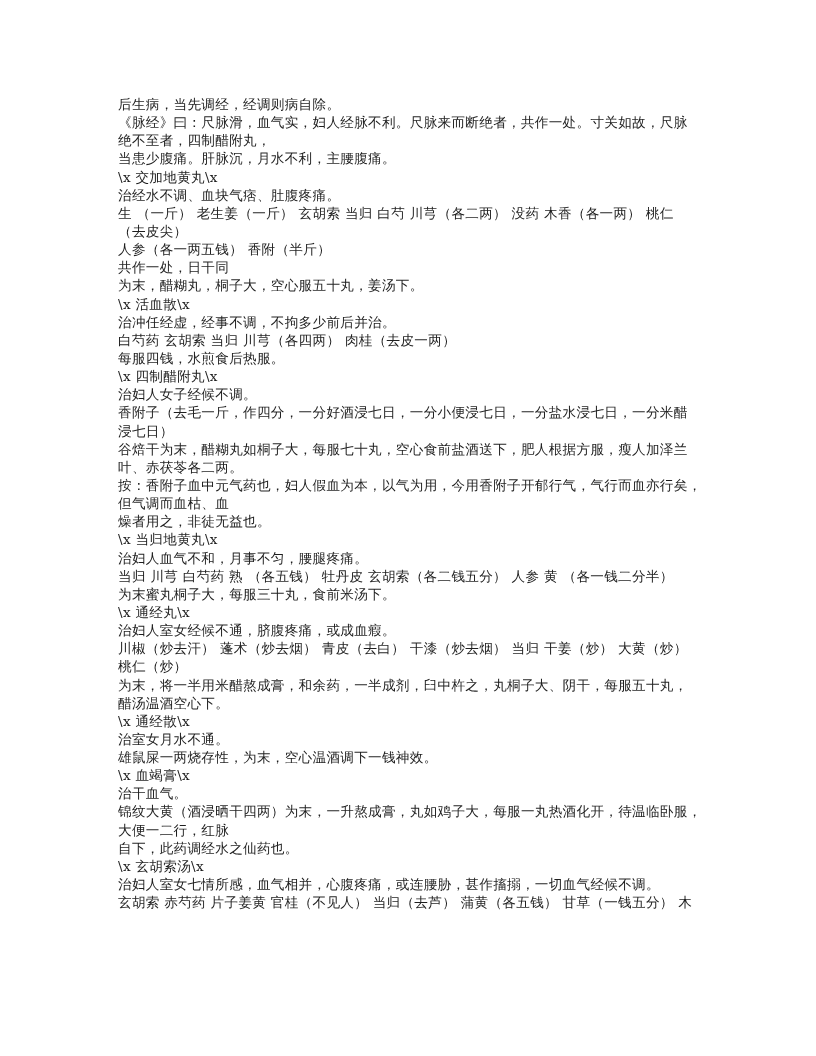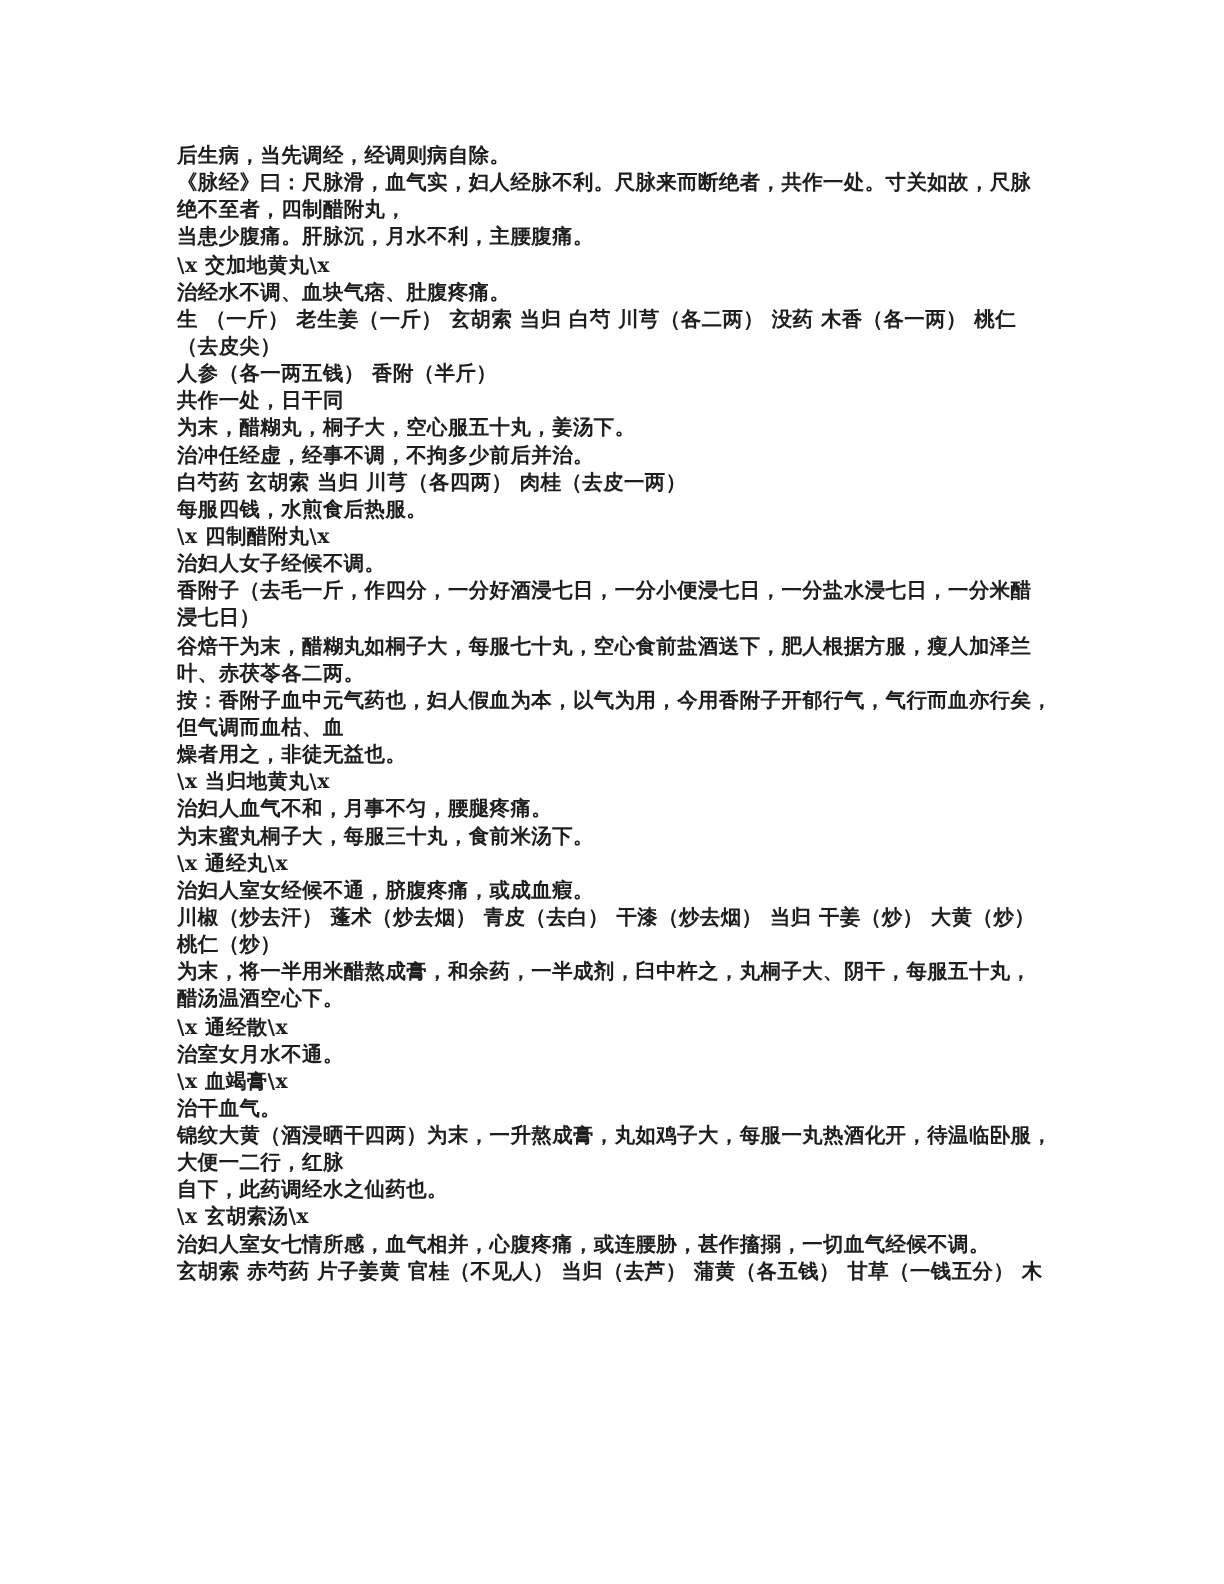--- a/index.html
+++ b/index.html
@@ -21,61 +21,63 @@
       font-family: "DejaVu Serif", "Liberation Serif", serif;
       font-size: 13.6px;
       line-height: 18.15px;
       color: #1e1e1e;
     }
     .line {
       white-space: pre;
       height: 18.15px;
       overflow: visible;
       letter-spacing: 0.3px;
-      font-weight: bold;
     }
   </style>
 </head>
 <body>
 
 <div class="page">
   <div class="line">后生病，当先调经，经调则病自除。</div>
   <div class="line">《脉经》曰：尺脉滑，血气实，妇人经脉不利。尺脉来而断绝者，共作一处。寸关如故，尺脉</div>
   <div class="line">绝不至者，四制醋附丸，</div>
   <div class="line">当患少腹痛。肝脉沉，月水不利，主腰腹痛。</div>
   <div class="line">\x 交加地黄丸\x</div>
   <div class="line">治经水不调、血块气痞、肚腹疼痛。</div>
   <div class="line">生 （一斤） 老生姜（一斤） 玄胡索 当归 白芍 川芎（各二两） 没药 木香（各一两） 桃仁</div>
   <div class="line">（去皮尖）</div>
   <div class="line">人参（各一两五钱） 香附（半斤）</div>
   <div class="line">共作一处，日干同</div>
   <div class="line">为末，醋糊丸，桐子大，空心服五十丸，姜汤下。</div>
+  <div class="line">\x 活血散\x</div>
   <div class="line">治冲任经虚，经事不调，不拘多少前后并治。</div>
   <div class="line">白芍药 玄胡索 当归 川芎（各四两） 肉桂（去皮一两）</div>
   <div class="line">每服四钱，水煎食后热服。</div>
   <div class="line">\x 四制醋附丸\x</div>
   <div class="line">治妇人女子经候不调。</div>
   <div class="line">香附子（去毛一斤，作四分，一分好酒浸七日，一分小便浸七日，一分盐水浸七日，一分米醋</div>
   <div class="line">浸七日）</div>
   <div class="line">谷焙干为末，醋糊丸如桐子大，每服七十丸，空心食前盐酒送下，肥人根据方服，瘦人加泽兰</div>
   <div class="line">叶、赤茯苓各二两。</div>
   <div class="line">按：香附子血中元气药也，妇人假血为本，以气为用，今用香附子开郁行气，气行而血亦行矣，</div>
   <div class="line">但气调而血枯、血</div>
   <div class="line">燥者用之，非徒无益也。</div>
   <div class="line">\x 当归地黄丸\x</div>
   <div class="line">治妇人血气不和，月事不匀，腰腿疼痛。</div>
+  <div class="line">当归 川芎 白芍药 熟 （各五钱） 牡丹皮 玄胡索（各二钱五分） 人参 黄 （各一钱二分半）</div>
   <div class="line">为末蜜丸桐子大，每服三十丸，食前米汤下。</div>
   <div class="line">\x 通经丸\x</div>
   <div class="line">治妇人室女经候不通，脐腹疼痛，或成血瘕。</div>
   <div class="line">川椒（炒去汗） 蓬术（炒去烟） 青皮（去白） 干漆（炒去烟） 当归 干姜（炒） 大黄（炒）</div>
   <div class="line">桃仁（炒）</div>
   <div class="line">为末，将一半用米醋熬成膏，和余药，一半成剂，臼中杵之，丸桐子大、阴干，每服五十丸，</div>
   <div class="line">醋汤温酒空心下。</div>
   <div class="line">\x 通经散\x</div>
   <div class="line">治室女月水不通。</div>
+  <div class="line">雄鼠屎一两烧存性，为末，空心温酒调下一钱神效。</div>
   <div class="line">\x 血竭膏\x</div>
   <div class="line">治干血气。</div>
   <div class="line">锦纹大黄（酒浸晒干四两）为末，一升熬成膏，丸如鸡子大，每服一丸热酒化开，待温临卧服，</div>
   <div class="line">大便一二行，红脉</div>
   <div class="line">自下，此药调经水之仙药也。</div>
   <div class="line">\x 玄胡索汤\x</div>
   <div class="line">治妇人室女七情所感，血气相并，心腹疼痛，或连腰胁，甚作搐搦，一切血气经候不调。</div>
   <div class="line">玄胡索 赤芍药 片子姜黄 官桂（不见人） 当归（去芦） 蒲黄（各五钱） 甘草（一钱五分） 木</div>
 </div>
 

